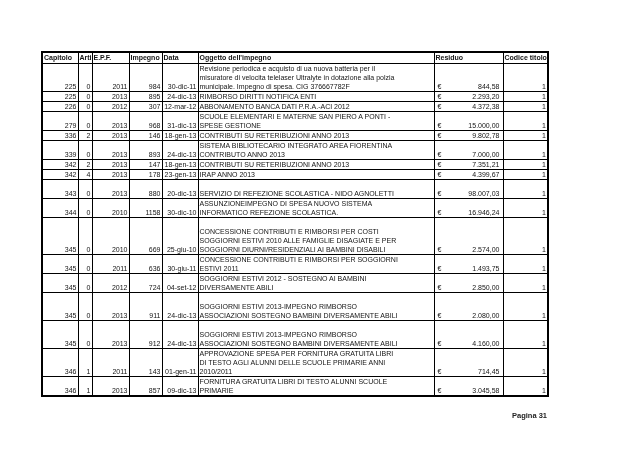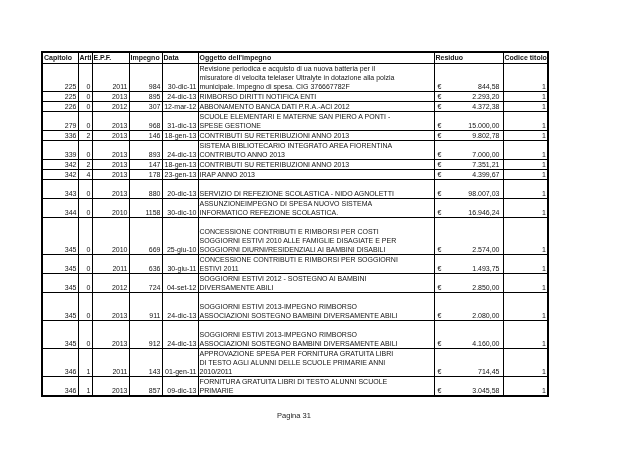--- a/index.html
+++ b/index.html
@@ -63,23 +63,24 @@
   }
   td.codice {
     text-align: right;
     padding-right: 2px;
   }
   .footer {
     position: absolute;
     left: 41px;
     top: 411px;
     width: 506px;
-    text-align: center;
+    text-align: right;
     font-size: 7.5px;
     color: #222222;
+    font-weight: bold;
   }
 </style>
 </head>
 <body>
 
 <div class="page">
 
   <table class="impegni">
     <colgroup>
       <col style="width:36px">

